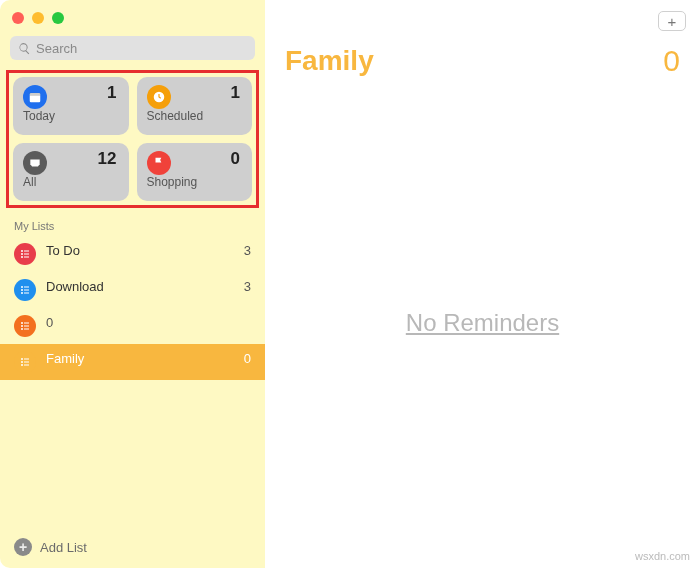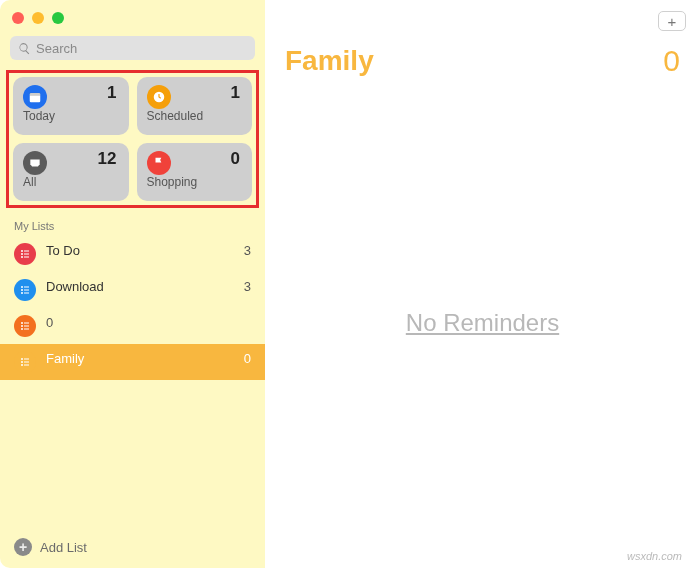--- a/index.html
+++ b/index.html
@@ -31,21 +31,21 @@
   .list-item.selected .lname, .list-item.selected .lcount { color: #fff; }
   .footer { padding: 12px 14px; display: flex; align-items: center; gap: 8px; color: #6b6b6b; font-size: 13px; }
   .footer .plus { width: 18px; height: 18px; border-radius: 50%; background: #8a8a8a; display: flex; align-items: center; justify-content: center; color: #ececec; font-weight: 700; font-size: 14px; line-height: 1; }
   .main { flex: 1; background: #fff; position: relative; display: flex; flex-direction: column; }
   .toolbar { height: 34px; display: flex; justify-content: flex-end; align-items: center; padding: 8px 14px 0 14px; }
   .addbtn { width: 28px; height: 20px; border: 1px solid #d0d0d0; border-radius: 5px; display: flex; align-items: center; justify-content: center; color: #777; font-size: 15px; background: #fff; }
   .header { display: flex; justify-content: space-between; align-items: center; padding: 10px 20px 0 20px; }
   .title { font-size: 28px; font-weight: 700; color: #f8b73f; }
   .bigcount { font-size: 30px; font-weight: 400; color: #f8b73f; }
   .empty { flex: 1; display: flex; align-items: center; justify-content: center; color: #b8b8b8; font-size: 24px; font-weight: 400; text-decoration: underline; }
-  .watermark { position: absolute; bottom: 6px; right: 18px; font-size: 11px; color: #bbb; font-style: italic; }
+  .watermark { position: absolute; bottom: 6px; right: 10px; font-size: 11px; color: #bbb; }
 </style>
 </head>
 <body>
 
 <div class="window">
   <div class="sidebar">
     <div class="traffic">
       <div class="dot red"></div>
       <div class="dot yellow"></div>
       <div class="dot green"></div>

